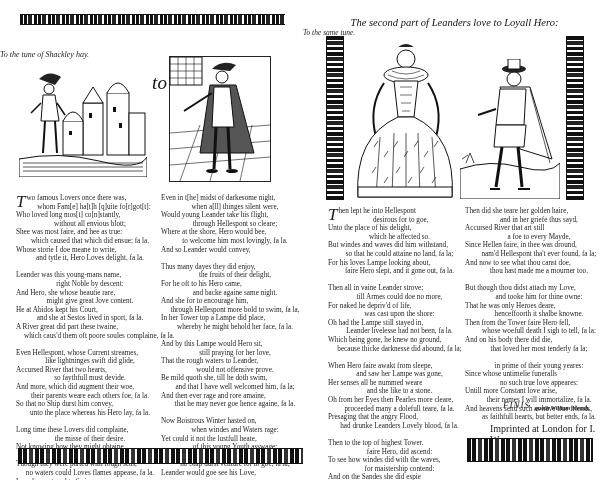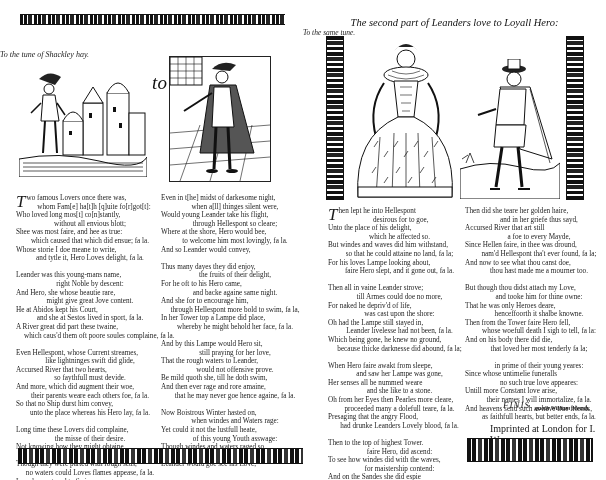--- a/index.html
+++ b/index.html
@@ -165,20 +165,21 @@
       <div class="line indent">through Hellespont more bold to swim, fa la,</div>
       <div class="line">In her Tower top a Lampe did place,</div>
       <div class="line indent">whereby he might behold her face, fa la.</div>
     </div>
     <div class="stanza">
       <div class="line">And by this Lampe would Hero sit,</div>
       <div class="line indent">still praying for her love,</div>
       <div class="line">That the rough waters to Leander,</div>
       <div class="line indent">would not offensive prove.</div>
       <div class="line">Be mild quoth she, till he doth swim,</div>
+      <div class="line indent">and that I have well welcomed him, fa la;</div>
       <div class="line">And then ever rage and rore amaine,</div>
       <div class="line indent">that he may never goe hence againe, fa la.</div>
     </div>
     <div class="stanza">
       <div class="line">Now Boistrous Winter hasted on,</div>
       <div class="line indent">when windes and Waters rage:</div>
       <div class="line">Yet could it not the lustfull heate,</div>
       <div class="line indent">of this young Youth asswage:</div>
       <div class="line">Though windes and waters raged so,</div>
       <div class="line indent">no Ship durst venture for to goe, fa la;</div>

